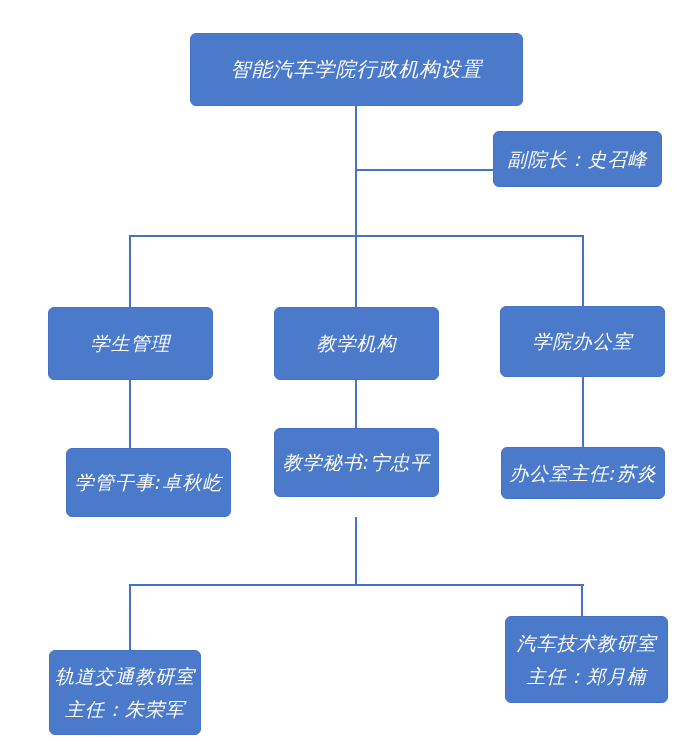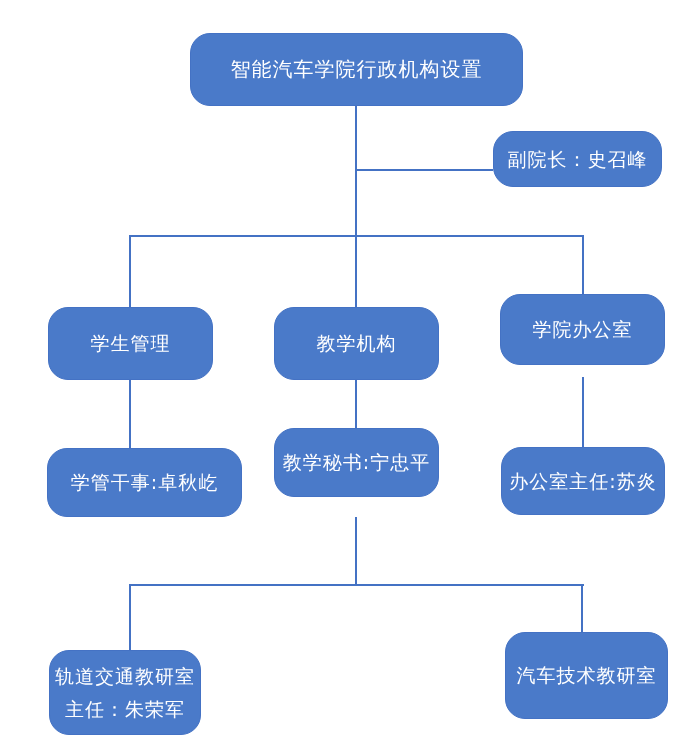--- a/index.html
+++ b/index.html
@@ -19,31 +19,32 @@
     width:700px;
     height:741px;
     background:var(--background);
     overflow:hidden;
   }
   .node{
     position:absolute;
     box-sizing:border-box;
     background:var(--node-fill);
     border:1px solid var(--node-border);
-    border-radius:20px;
+    border-radius:6px;
     color:var(--text-color);
     display:flex;
     flex-direction:column;
     align-items:center;
     justify-content:center;
     text-align:center;
     font-size:19px;
     line-height:33px;
     letter-spacing:1px;
     white-space:nowrap;
+    font-style:italic;
   }
   .node.root{font-size:20px;}
   .line{
     position:absolute;
     background:var(--connector);
   }
 </style>
 </head>
 <body>
 
@@ -71,38 +72,39 @@
   </div>
 
   <div class="node" style="left:48px;top:307px;width:165px;height:73px;">
     <span>学生管理</span>
   </div>
 
   <div class="node" style="left:274px;top:307px;width:165px;height:73px;align-items:center;">
     <span>教学机构</span>
   </div>
 
-  <div class="node" style="left:500px;top:294px;width:165px;height:71px;">
+  <div class="node" style="left:500px;top:306px;width:165px;height:71px;">
     <span>学院办公室</span>
   </div>
 
-  <div class="node" style="left:47px;top:448px;width:195px;height:69px;">
+  <div class="node" style="left:66px;top:448px;width:165px;height:69px;">
     <span>学管干事:卓秋屹</span>
   </div>
 
   <div class="node" style="left:274px;top:428px;width:165px;height:69px;">
     <span>教学秘书:宁忠平</span>
   </div>
 
-  <div class="node" style="left:501px;top:447px;width:164px;height:68px;">
+  <div class="node" style="left:501px;top:447px;width:164px;height:52px;">
     <span>办公室主任:苏炎</span>
   </div>
 
   <div class="node" style="left:49px;top:650px;width:152px;height:85px;">
     <span>轨道交通教研室</span>
     <span>主任：朱荣军</span>
   </div>
 
-  <div class="node" style="left:505px;top:632px;width:163px;height:87px;text-align:right;">
+  <div class="node" style="left:505px;top:616px;width:163px;height:87px;text-align:right;">
     <span>汽车技术教研室</span>
+    <span>主任：郑月楠</span>
   </div>
 
 </div>
 
 </body></html>

